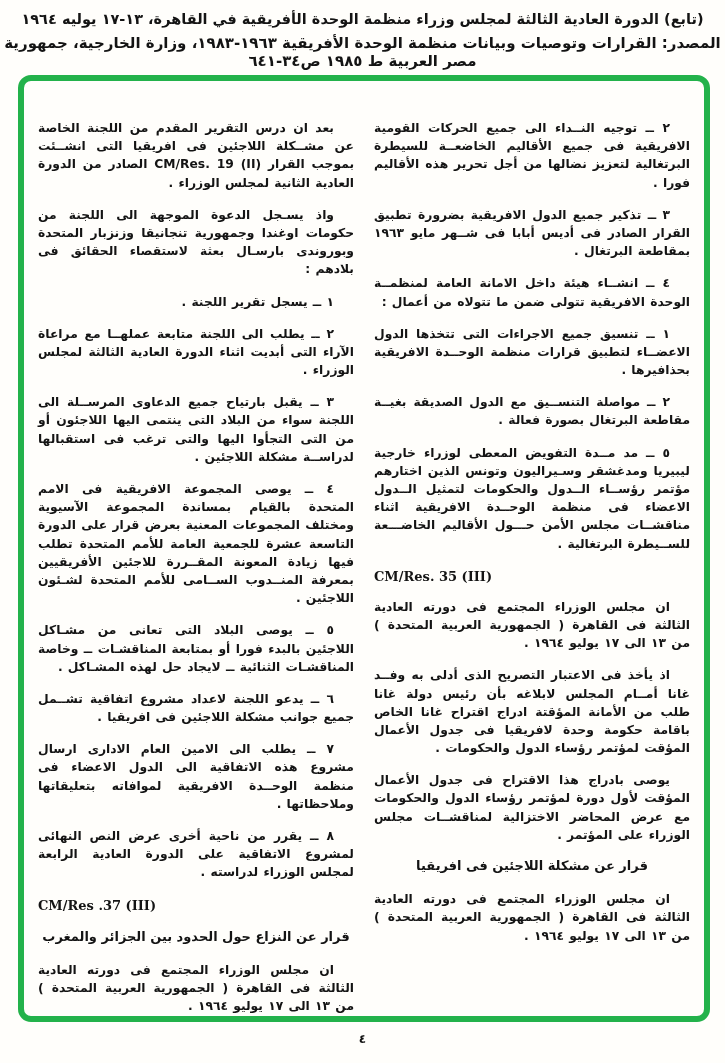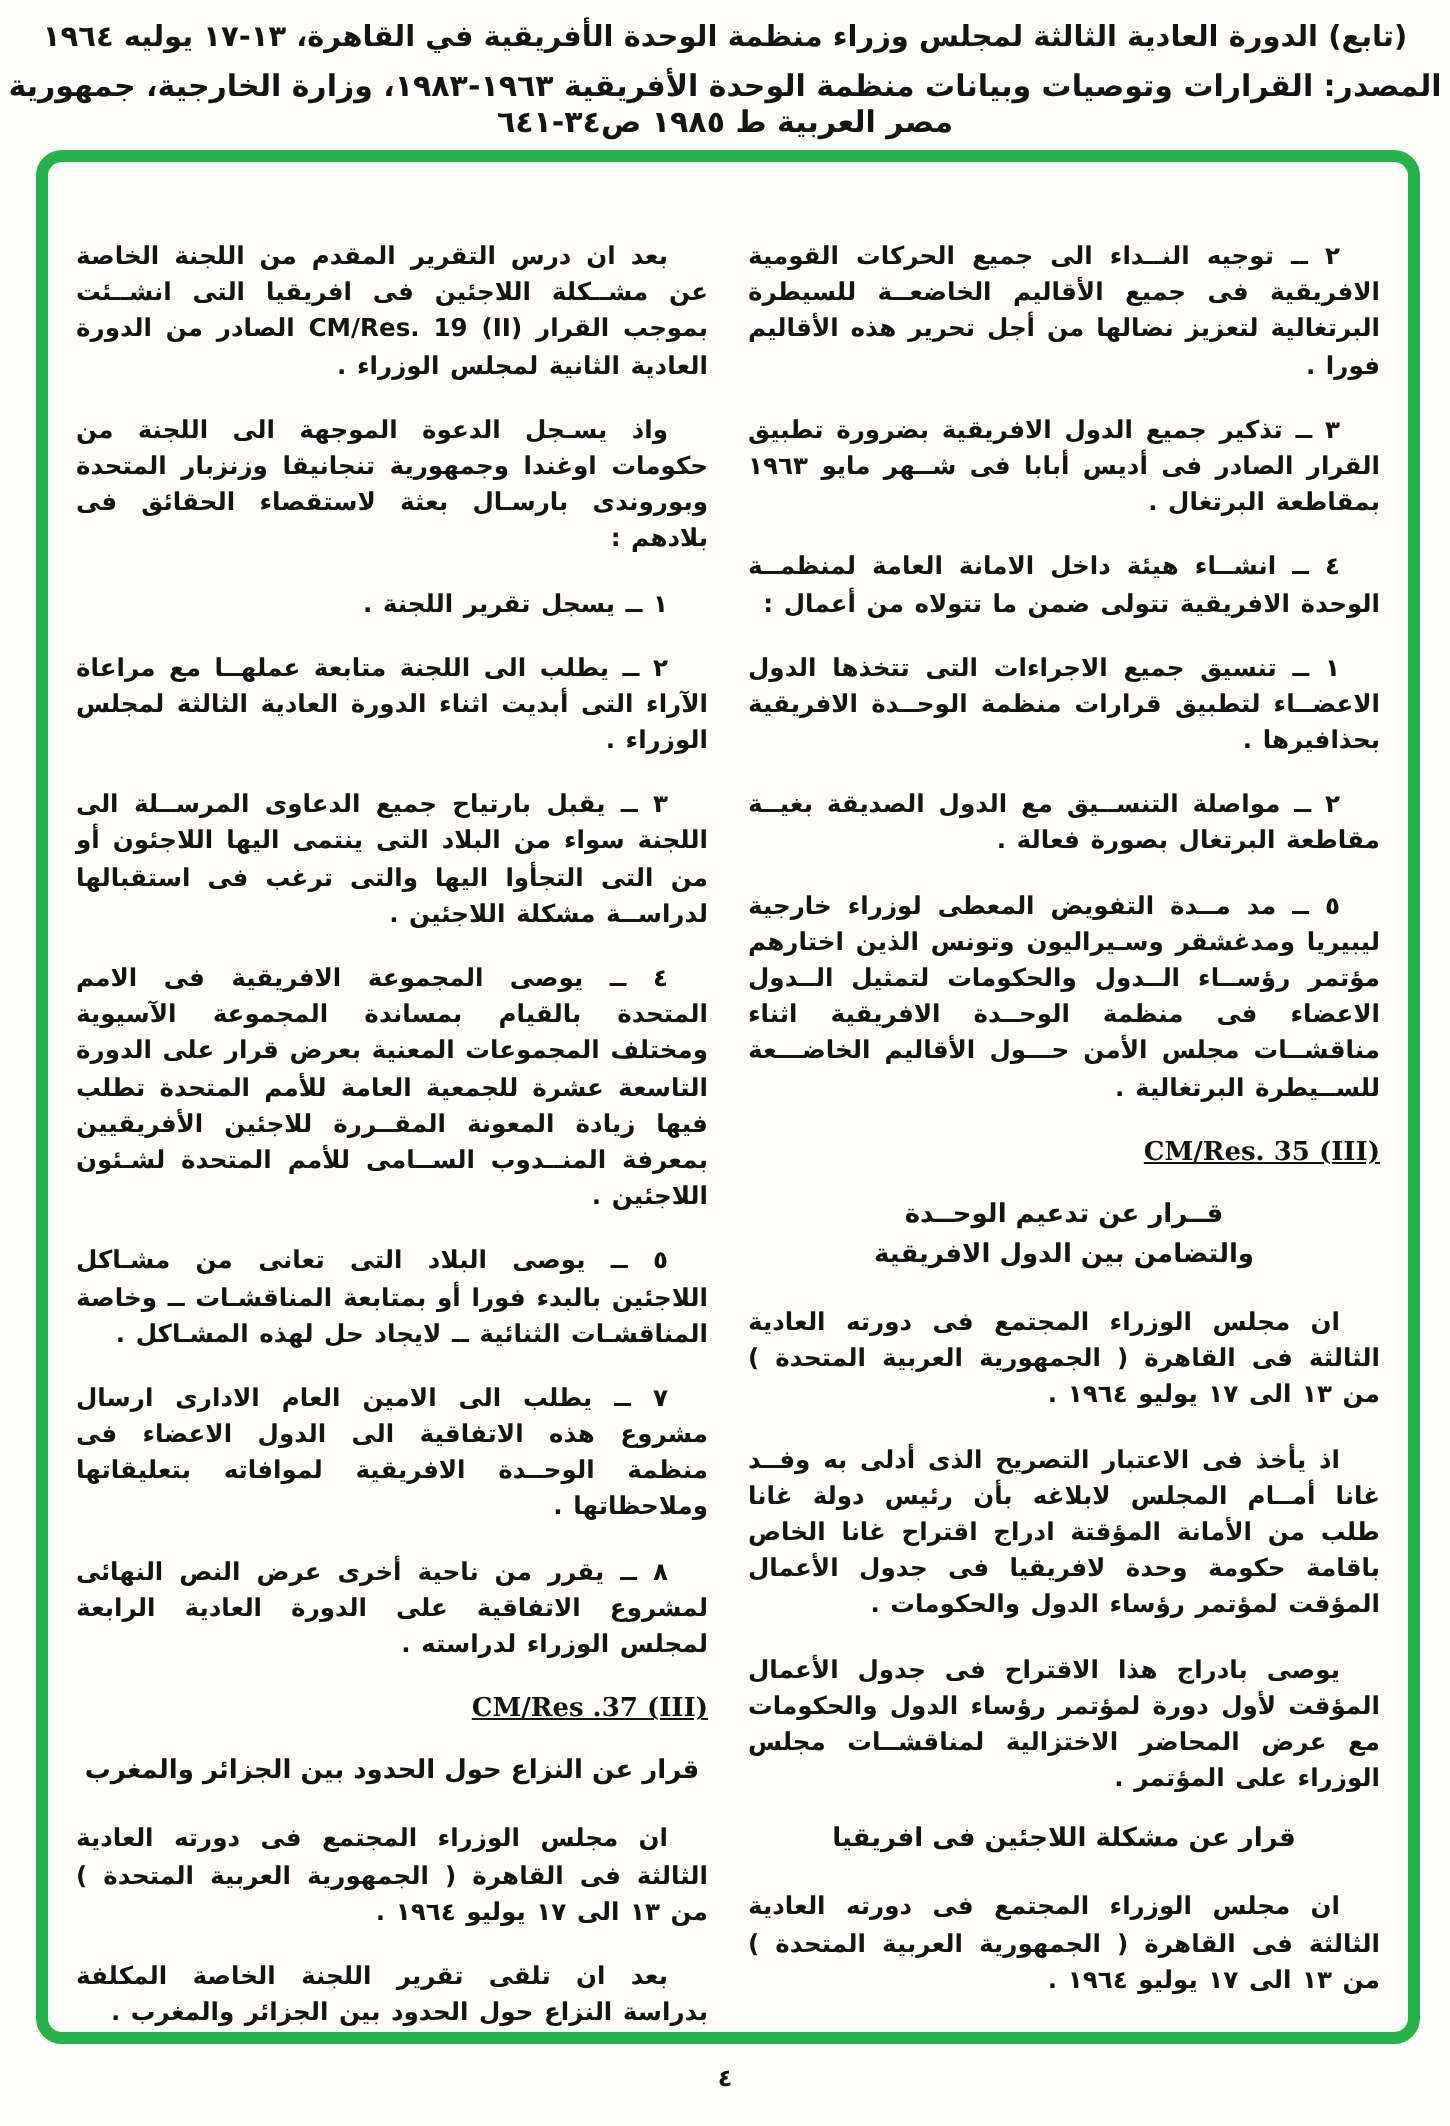--- a/index.html
+++ b/index.html
@@ -54,26 +54,25 @@
     font-size:12.3px;
     font-weight:bold;
     line-height:1.48;
     text-align:justify;
     text-align-last:right;
     text-indent:20px;
     word-spacing:1px;
   }
   .res{
     direction:ltr;
-    text-align:right;
+    text-align:left;
     font-family:"DejaVu Serif","Liberation Serif",serif;
     font-weight:bold;
     font-size:13px;
     margin:16px 0 14px 0;
-    text-decoration:underline;
   }
   .h{
     text-align:center;
     font-weight:bold;
     font-size:13px;
     line-height:1.55;
     margin:12px 0 14px 0;
     white-space:pre-line;
   }
   .page-number{
@@ -97,37 +96,36 @@
   <div class="cols">
 
     <div class="col">
       <p class="p">٢ ــ توجيه النــداء الى جميع الحركات القومية الافريقية فى جميع الأقاليم الخاضعــة للسيطرة البرتغالية لتعزيز نضالها من أجل تحرير هذه الأقاليم فورا .</p>
       <p class="p">٣ ــ تذكير جميع الدول الافريقية بضرورة تطبيق القرار الصادر فى أديس أبابا فى شــهر مايو ١٩٦٣ بمقاطعة البرتغال .</p>
       <p class="p">٤ ــ انشــاء هيئة داخل الامانة العامة لمنظمــة الوحدة الافريقية تتولى ضمن ما تتولاه من أعمال :</p>
       <p class="p">١ ــ تنسيق جميع الاجراءات التى تتخذها الدول الاعضــاء لتطبيق قرارات منظمة الوحــدة الافريقية بحذافيرها .</p>
       <p class="p">٢ ــ مواصلة التنســيق مع الدول الصديقة بغيــة مقاطعة البرتغال بصورة فعالة .</p>
       <p class="p">٥ ــ مد مــدة التفويض المعطى لوزراء خارجية ليبيريا ومدغشقر وسـيراليون وتونس الذين اختارهم مؤتمر رؤســاء الــدول والحكومات لتمثيل الــدول الاعضاء فى منظمة الوحــدة الافريقية اثناء مناقشــات مجلس الأمن حـــول الأقاليم الخاضـــعة للســيطرة البرتغالية .</p>
       <div class="res">CM/Res. 35 (III)</div>
-      <div class="h">قــرار عن تدعيم الوحــدة
-والتضامن بين الدول الافريقية</div>
       <p class="p">ان مجلس الوزراء المجتمع فى دورته العادية الثالثة فى القاهرة ( الجمهورية العربية المتحدة ) من ١٣ الى ١٧ يوليو ١٩٦٤ .</p>
       <p class="p">اذ يأخذ فى الاعتبار التصريح الذى أدلى به وفــد غانا أمــام المجلس لابلاغه بأن رئيس دولة غانا طلب من الأمانة المؤقتة ادراج اقتراح غانا الخاص باقامة حكومة وحدة لافريقيا فى جدول الأعمال المؤقت لمؤتمر رؤساء الدول والحكومات .</p>
       <p class="p">يوصى بادراج هذا الاقتراح فى جدول الأعمال المؤقت لأول دورة لمؤتمر رؤساء الدول والحكومات مع عرض المحاضر الاختزالية لمناقشــات مجلس الوزراء على المؤتمر .</p>
       <div class="h">قرار عن مشكلة اللاجئين فى افريقيا</div>
       <p class="p">ان مجلس الوزراء المجتمع فى دورته العادية الثالثة فى القاهرة ( الجمهورية العربية المتحدة ) من ١٣ الى ١٧ يوليو ١٩٦٤ .</p>
     </div>
 
     <div class="col">
       <p class="p">بعد ان درس التقرير المقدم من اللجنة الخاصة عن مشــكلة اللاجئين فى افريقيا التى انشــئت بموجب القرار CM/Res. 19 (II) الصادر من الدورة العادية الثانية لمجلس الوزراء .</p>
       <p class="p">واذ يسـجل الدعوة الموجهة الى اللجنة من حكومات اوغندا وجمهورية تنجانيقا وزنزبار المتحدة وبوروندى بارسـال بعثة لاستقصاء الحقائق فى بلادهم :</p>
       <p class="p">١ ــ يسجل تقرير اللجنة .</p>
       <p class="p">٢ ــ يطلب الى اللجنة متابعة عملهــا مع مراعاة الآراء التى أبديت اثناء الدورة العادية الثالثة لمجلس الوزراء .</p>
       <p class="p">٣ ــ يقبل بارتياح جميع الدعاوى المرســلة الى اللجنة سواء من البلاد التى ينتمى اليها اللاجئون أو من التى التجأوا اليها والتى ترغب فى استقبالها لدراســة مشكلة اللاجئين .</p>
       <p class="p">٤ ــ يوصى المجموعة الافريقية فى الامم المتحدة بالقيام بمساندة المجموعة الآسيوية ومختلف المجموعات المعنية بعرض قرار على الدورة التاسعة عشرة للجمعية العامة للأمم المتحدة تطلب فيها زيادة المعونة المقــررة للاجئين الأفريقيين بمعرفة المنــدوب الســامى للأمم المتحدة لشـئون اللاجئين .</p>
       <p class="p">٥ ــ يوصى البلاد التى تعانى من مشـاكل اللاجئين بالبدء فورا أو بمتابعة المناقشـات ــ وخاصة المناقشـات الثنائية ــ لايجاد حل لهذه المشـاكل .</p>
+      <p class="p">٦ ــ يدعو اللجنة لاعداد مشروع اتفاقية تشــمل جميع جوانب مشكلة اللاجئين فى افريقيا .</p>
       <p class="p">٧ ــ يطلب الى الامين العام الادارى ارسال مشروع هذه الاتفاقية الى الدول الاعضاء فى منظمة الوحــدة الافريقية لموافاته بتعليقاتها وملاحظاتها .</p>
       <p class="p">٨ ــ يقرر من ناحية أخرى عرض النص النهائى لمشروع الاتفاقية على الدورة العادية الرابعة لمجلس الوزراء لدراسته .</p>
       <div class="res">CM/Res .37 (III)</div>
       <div class="h">قرار عن النزاع حول الحدود بين الجزائر والمغرب</div>
       <p class="p">ان مجلس الوزراء المجتمع فى دورته العادية الثالثة فى القاهرة ( الجمهورية العربية المتحدة ) من ١٣ الى ١٧ يوليو ١٩٦٤ .</p>
       <p class="p">بعد ان تلقى تقرير اللجنة الخاصة المكلفة بدراسة النزاع حول الحدود بين الجزائر والمغرب .</p>
     </div>
 
   </div>
 </div>

